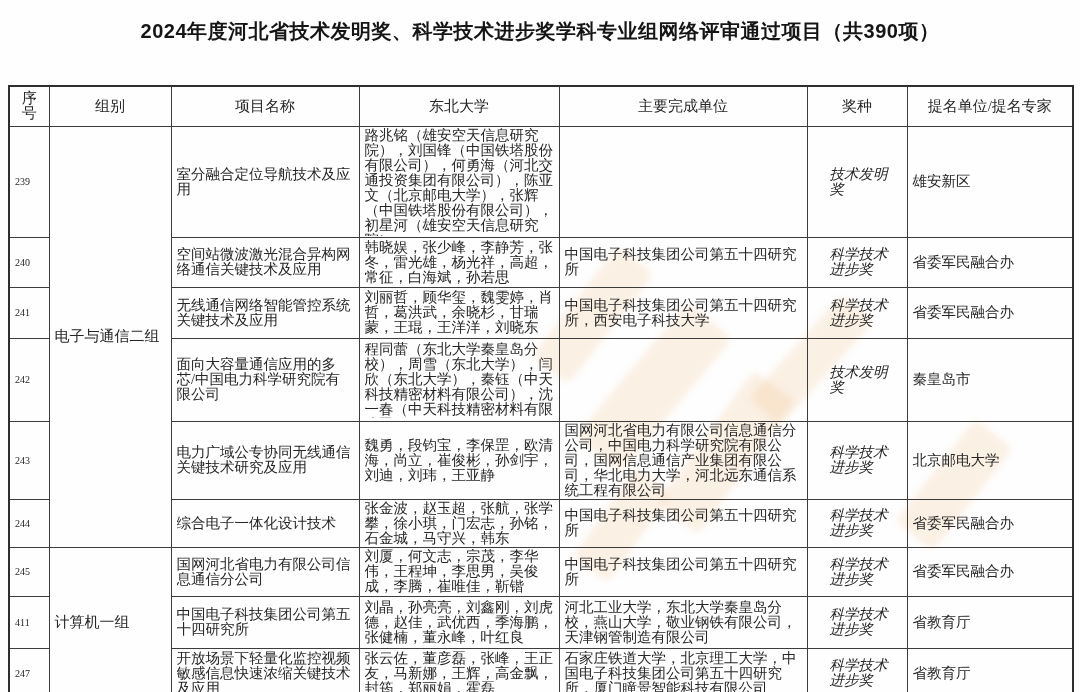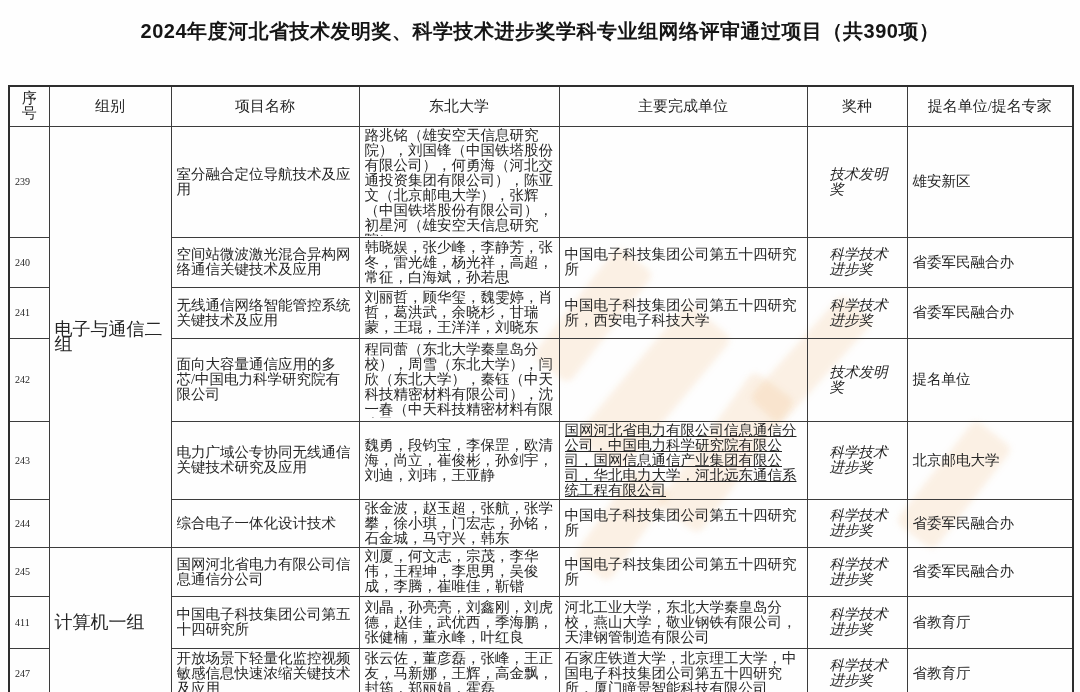--- a/index.html
+++ b/index.html
@@ -44,21 +44,21 @@
 
   col.c1 { width:40px; }
   col.c2 { width:122px; }
   col.c3 { width:188px; }
   col.c4 { width:200px; }
   col.c5 { width:248px; }
   col.c6 { width:100px; }
   col.c7 { width:166px; }
 
   td.cell-no { font-size:10px; font-family:"Liberation Serif","DejaVu Serif",serif; }
-  td.cell-group { font-size:18px; }
+  td.cell-group { font-size:15px; }
   td.cell-award { padding-left:22px;font-style:italic; }
   .cw { overflow:hidden; }
 
   
   .wm {
     position:absolute;
     background:rgba(238,168,96,0.16);
     filter:blur(3px);
     border-radius:8px;
     pointer-events:none;
@@ -152,32 +152,32 @@
       <td>
           <div class="cw">面向大容量通信应用的多芯/中国电力科学研究院有限公司</div>
         </td>
       <td>
           <div class="cw" style="max-height:76px;">程同蕾（东北大学秦皇岛分校），周雪（东北大学），闫欣（东北大学），秦钰（中天科技精密材料有限公司），沈一春（中天科技精密材料有限公司）</div>
         </td>
       <td>
           <div class="cw"></div>
         </td>
       <td class="cell-award">技术发明奖</td>
-      <td>提名单位</td>
+      <td>秦皇岛市</td>
     </tr>
     <tr style="height:76px;">
       <td class="cell-no">243</td>
       <td>
           <div class="cw">电力广域公专协同无线通信关键技术研究及应用</div>
         </td>
       <td>
           <div class="cw">魏勇，段钧宝，李保罡，欧清海，尚立，崔俊彬，孙剑宇，刘迪，刘玮，王亚静</div>
         </td>
       <td>
-          <div class="cw" style="max-height:75px;text-decoration:underline;">国网河北省电力有限公司信息通信分公司，中国电力科学研究院有限公司，国网信息通信产业集团有限公司，华北电力大学，河北远东通信系统工程有限公司</div>
+          <div class="cw" style="max-height:75px;">国网河北省电力有限公司信息通信分公司，中国电力科学研究院有限公司，国网信息通信产业集团有限公司，华北电力大学，河北远东通信系统工程有限公司</div>
         </td>
       <td class="cell-award">科学技术进步奖</td>
       <td>北京邮电大学</td>
     </tr>
     <tr style="height:44px;">
       <td class="cell-no">244</td>
       <td>
           <div class="cw">综合电子一体化设计技术</div>
         </td>
       <td>

